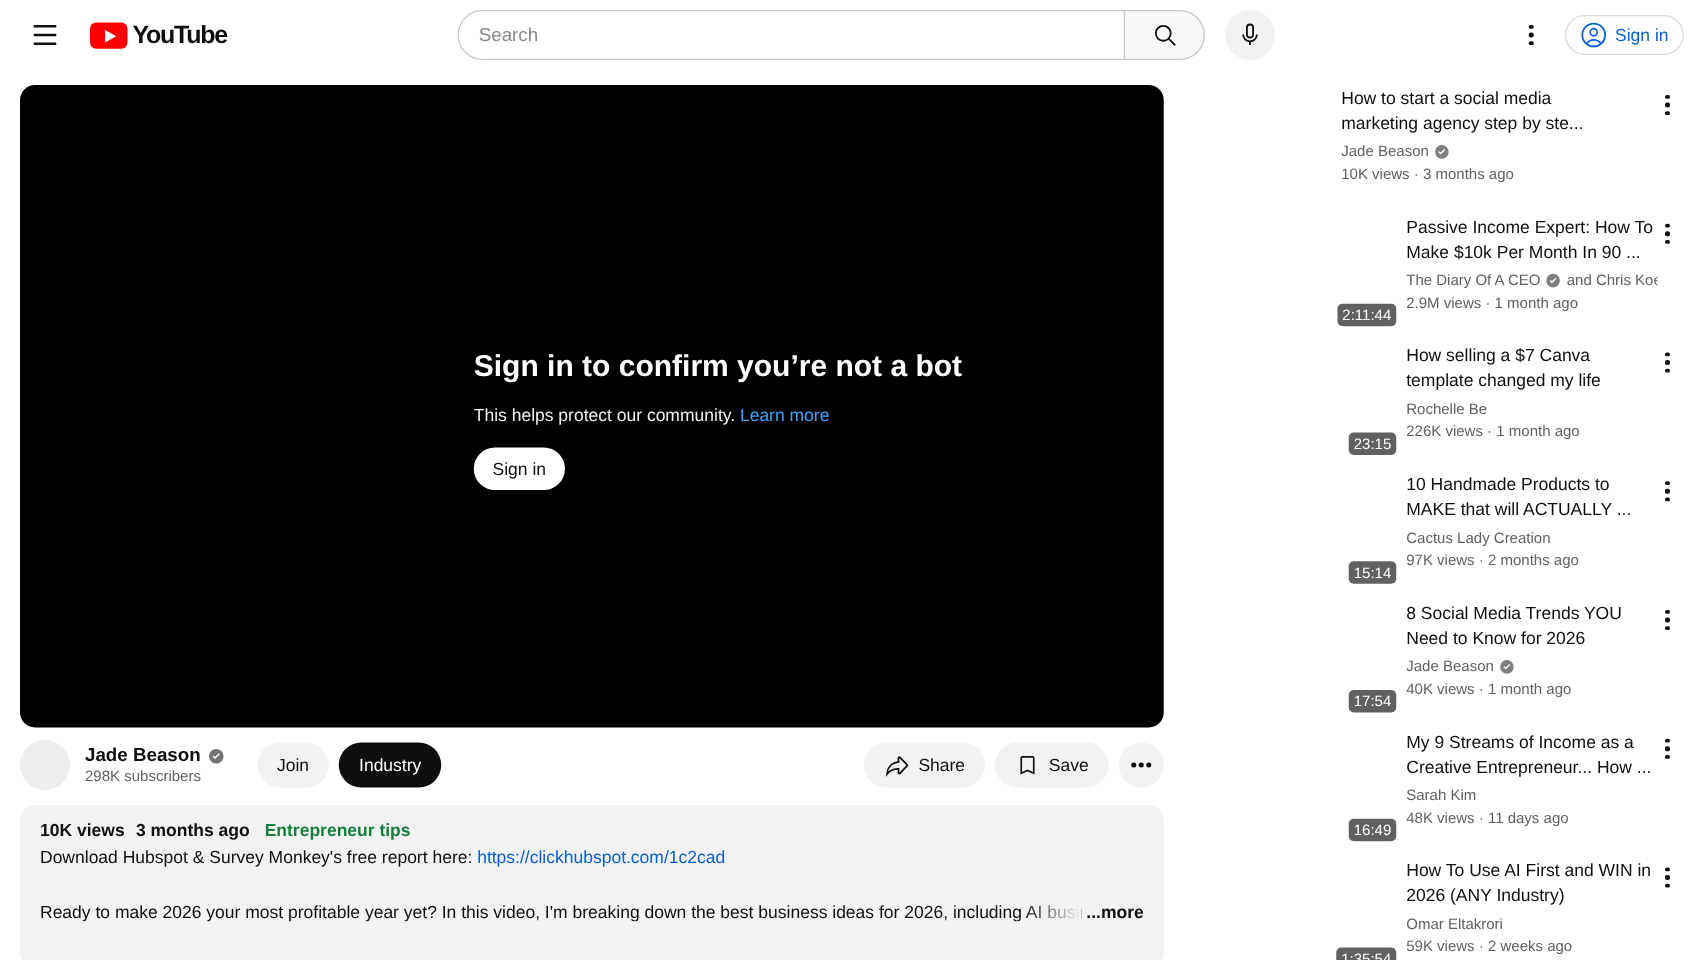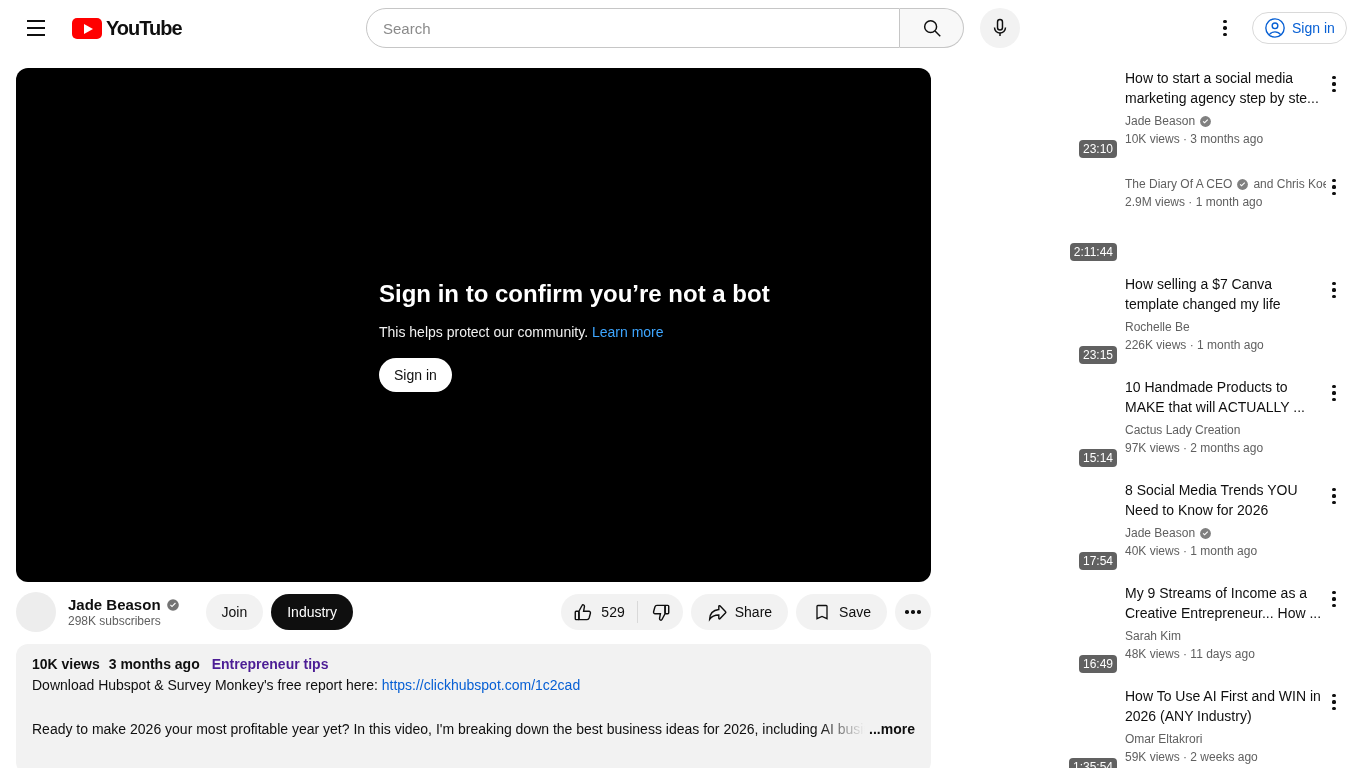--- a/index.html
+++ b/index.html
@@ -52,21 +52,21 @@
   .actions { margin-left:auto; display:flex; align-items:center; gap:8px; }
   .like-group { display:flex; align-items:center; background:#f2f2f2; border-radius:18px; height:36px; }
   .like-btn { display:flex; align-items:center; gap:7px; padding:0 12px; height:36px; background:transparent;
     border:none; font-size:14px; font-weight:500; cursor:pointer; font-family:inherit; color:#0f0f0f; }
   .like-sep { width:1px; height:22px; background:#d9d9d9; }
   .more-btn { width:36px; height:36px; border-radius:50%; background:#f2f2f2; border:none; display:flex;
     align-items:center; justify-content:center; gap:2.5px; cursor:pointer; }
   .more-btn i { width:3.5px; height:3.5px; border-radius:50%; background:#0f0f0f; }
   .desc-card { margin-top:12px; background:#f2f2f2; border-radius:12px; padding:12px 16px; height:130px; }
   .desc-line1 { font-size:14px; font-weight:600; display:flex; gap:9px; }
-  .desc-tag { color:#4c1d95; margin-left:3px; }
+  .desc-tag { color:#15803d; margin-left:3px; }
   .desc-line2 { margin-top:5px; font-size:14px; }
   .desc-line2 a { color:#065fd4; text-decoration:none; cursor:pointer; }
   .desc-body { margin-top:28px; font-size:14px; display:flex; }
   .desc-body .txt { flex:1; white-space:nowrap; overflow:hidden; position:relative; }
   .desc-body .txt::after { content:""; position:absolute; right:0; top:0; width:46px; height:100%;
     background:linear-gradient(to right, rgba(242,242,242,0), #f2f2f2); }
   .desc-more { font-weight:600; margin-left:4px; cursor:pointer; white-space:nowrap; }
 
   
   .sidebar { position:absolute; left:1065px; top:68px; width:285px; }
@@ -154,38 +154,20 @@
             <circle cx="12" cy="12" r="10" fill="#737373"></circle>
             <path d="M10.3 15.9 6.9 12.5l1.4-1.4 2 2 5.2-5.2 1.4 1.4z" fill="#fff"></path>
           </svg>
       </div>
       <div class="chan-subs">298K subscribers</div>
     </div>
     <button class="pill join-btn">Join</button>
     <button class="pill subscribe-btn">Industry</button>
 
     <div class="actions">
-      <div class="like-group">
-        <button class="like-btn">
-          <svg width="21" height="21" viewBox="0 0 24 24" fill="none" stroke="#0f0f0f" stroke-width="1.6">
-              <path d="M6.8 10.6 10.3 4c.7-1.4 2.8-.8 2.8.8 0 .3 0 .6-.1.9l-.9 4.9h6.1c1.2 0 2 1.1 1.7 2.2l-1.5 5.5c-.3 1-1.2 1.8-2.3 1.8H6.8z"></path>
-              <rect x="2.6" y="10.6" width="4.2" height="9.5" rx="1"></rect>
-            </svg>
-          <span>529</span>
-        </button>
-        <span class="like-sep"></span>
-        <button class="like-btn">
-          <svg width="21" height="21" viewBox="0 0 24 24" fill="none" stroke="#0f0f0f" stroke-width="1.6">
-              <g transform="rotate(180 12 12)">
-                <path d="M6.8 10.6 10.3 4c.7-1.4 2.8-.8 2.8.8 0 .3 0 .6-.1.9l-.9 4.9h6.1c1.2 0 2 1.1 1.7 2.2l-1.5 5.5c-.3 1-1.2 1.8-2.3 1.8H6.8z"></path>
-                <rect x="2.6" y="10.6" width="4.2" height="9.5" rx="1"></rect>
-              </g>
-            </svg>
-        </button>
-      </div>
       <button class="pill">
         <svg width="21" height="21" viewBox="0 0 24 24" fill="none" stroke="#0f0f0f" stroke-width="1.6">
             <path d="M13.5 8.6V5c0-.7.8-1 1.3-.6l6.5 6.8c.3.3.3.8 0 1.1l-6.5 6.8c-.5.5-1.3.1-1.3-.6v-3.6C8.2 14.9 5.1 16.6 3 19.7c.2-5.6 3.7-10.3 10.5-11.1z"></path>
           </svg>
         <span>Share</span>
       </button>
       <button class="pill">
         <svg width="20" height="20" viewBox="0 0 24 24" fill="none" stroke="#0f0f0f" stroke-width="1.6">
             <path d="M7 4.2h10c.6 0 1 .4 1 1V20l-6-2.7L6 20V5.2c0-.6.4-1 1-1z"></path>
           </svg>
@@ -212,23 +194,20 @@
     <div class="desc-body">
       <span class="txt">Ready to make 2026 your most profitable year yet? In this video, I'm breaking down the best business ideas for 2026, including AI busin</span>
       <span class="desc-more">...more</span>
     </div>
   </div>
 </div>
 
 <div class="sidebar">
 
   <div class="rec-item">
-    <div class="rec-thumb">
-      <span class="rec-badge">23:10</span>
-    </div>
     <div class="rec-text">
       <div class="rec-title">How to start a social media
 marketing agency step by ste...</div>
       <div class="rec-chan">
         <span>Jade Beason</span>
         <svg class="check-icon" width="13" height="13" viewBox="0 0 24 24">
             <circle cx="12" cy="12" r="10" fill="#808080"></circle>
             <path d="M10.3 15.9 6.9 12.5l1.4-1.4 2 2 5.2-5.2 1.4 1.4z" fill="#fff"></path>
           </svg>
       </div>
@@ -239,20 +218,22 @@
         <i></i>
         <i></i>
       </button>
   </div>
 
   <div class="rec-item">
     <div class="rec-thumb">
       <span class="rec-badge">2:11:44</span>
     </div>
     <div class="rec-text">
+      <div class="rec-title">Passive Income Expert: How To
+Make $10k Per Month In 90 ...</div>
       <div class="rec-chan">
         <span>The Diary Of A CEO</span>
         <svg class="check-icon" width="13" height="13" viewBox="0 0 24 24">
             <circle cx="12" cy="12" r="10" fill="#808080"></circle>
             <path d="M10.3 15.9 6.9 12.5l1.4-1.4 2 2 5.2-5.2 1.4 1.4z" fill="#fff"></path>
           </svg>
         <span>and Chris Koer...</span>
       </div>
       <div class="rec-meta">2.9M views · 1 month ago</div>
     </div>

